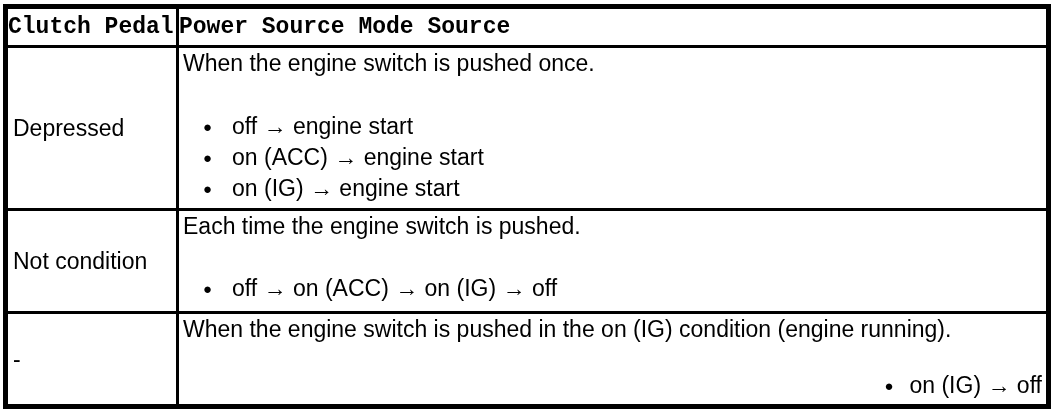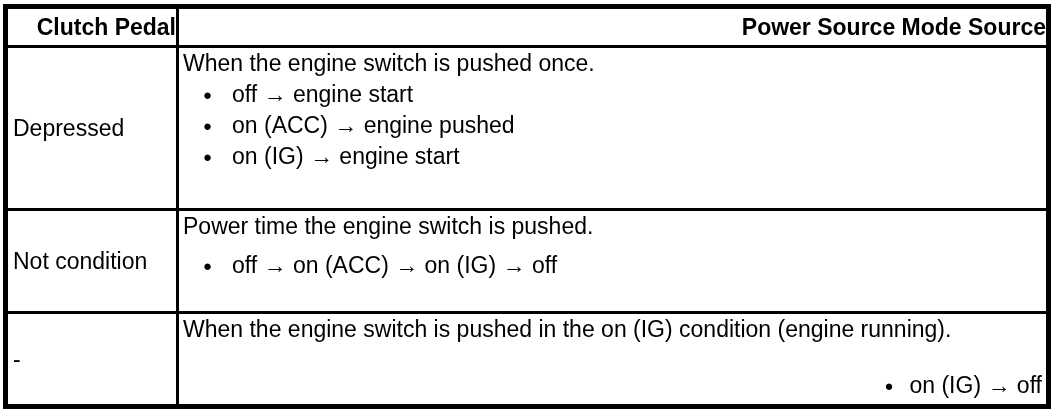--- a/index.html
+++ b/index.html
@@ -23,46 +23,47 @@
     background: #ffffff;
   }
   .mode-table th,
   .mode-table td {
     border: 3px solid #000000;
     background: #ffffff;
   }
   .mode-table th {
     font-size: 23px;
     font-weight: bold;
-    text-align: right;
+    text-align: left;
     height: 36px;
     padding: 0;
     vertical-align: middle;
+    font-family: Liberation Mono, monospace;
   }
   col.col-clutch { width: 172px; }
   td.clutch-cell {
     font-size: 23px;
     vertical-align: middle;
     text-align: left;
     padding: 0 2px 0 5px;
     line-height: 27px;
   }
   td.pattern-cell {
     font-size: 23px;
     vertical-align: top;
     padding: 0 4px 0 4px;
   }
   .desc { line-height: 31px; white-space: nowrap; }
   ul.pattern-list {
     list-style: none;
     margin: 0;
     padding: 0 0 0 20px;
   }
-  ul.gap-lg { }
-  ul.gap-md { margin-top: 8px; }
+  ul.gap-lg { margin-top: 32px; }
+  ul.gap-md { margin-top: 31px; }
   ul.gap-sm { margin-top: 25px; text-align: right; }
   ul.pattern-list li { line-height: 31px; white-space: nowrap; }
   .bullet {
     display: inline-block;
     width: 13px;
     margin-right: 16px;
     font-size: 15px;
     vertical-align: 2px;
   }
   tr.row-1 td { height: 160px; }
@@ -89,34 +90,34 @@
         <td class="clutch-cell">
           <span>Depressed</span>
         </td>
         <td class="pattern-cell">
           <div class="desc">When the engine switch is pushed once.</div>
           <ul class="pattern-list gap-lg">
             <li>
               <span class="bullet">●</span><span>off → engine start</span>
             </li>
             <li>
-              <span class="bullet">●</span><span>on (ACC) → engine pushed</span>
+              <span class="bullet">●</span><span>on (ACC) → engine start</span>
             </li>
             <li>
               <span class="bullet">●</span><span>on (IG) → engine start</span>
             </li>
           </ul>
         </td>
       </tr>
       <tr class="row-2">
         <td class="clutch-cell">
           <span>Not condition</span>
         </td>
         <td class="pattern-cell">
-          <div class="desc">Power time the engine switch is pushed.</div>
+          <div class="desc">Each time the engine switch is pushed.</div>
           <ul class="pattern-list gap-md">
             <li>
               <span class="bullet">●</span><span>off → on (ACC) → on (IG) → off</span>
             </li>
           </ul>
         </td>
       </tr>
       <tr class="row-3">
         <td class="clutch-cell">
           <span>-</span>

